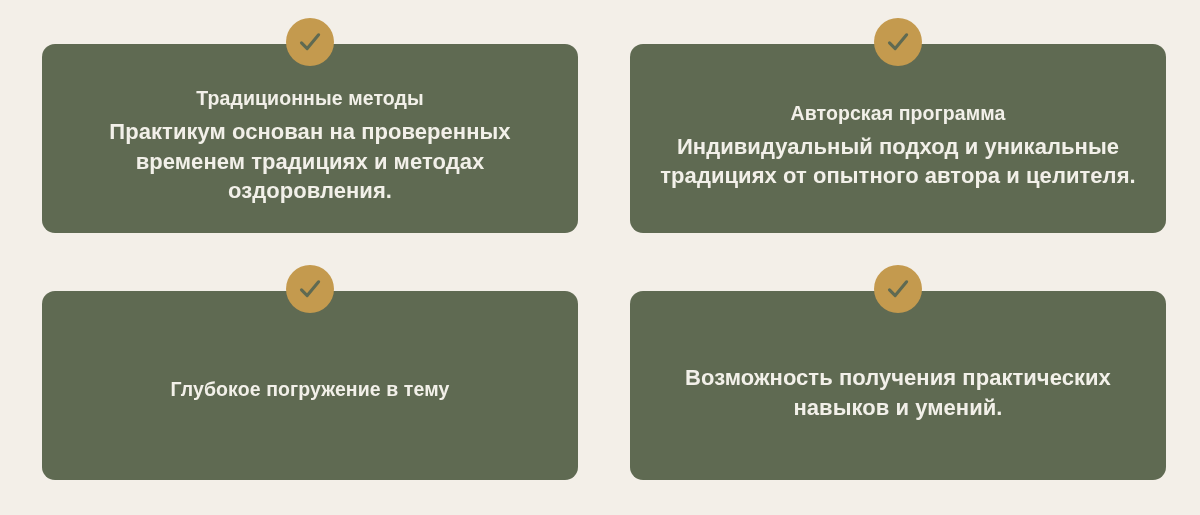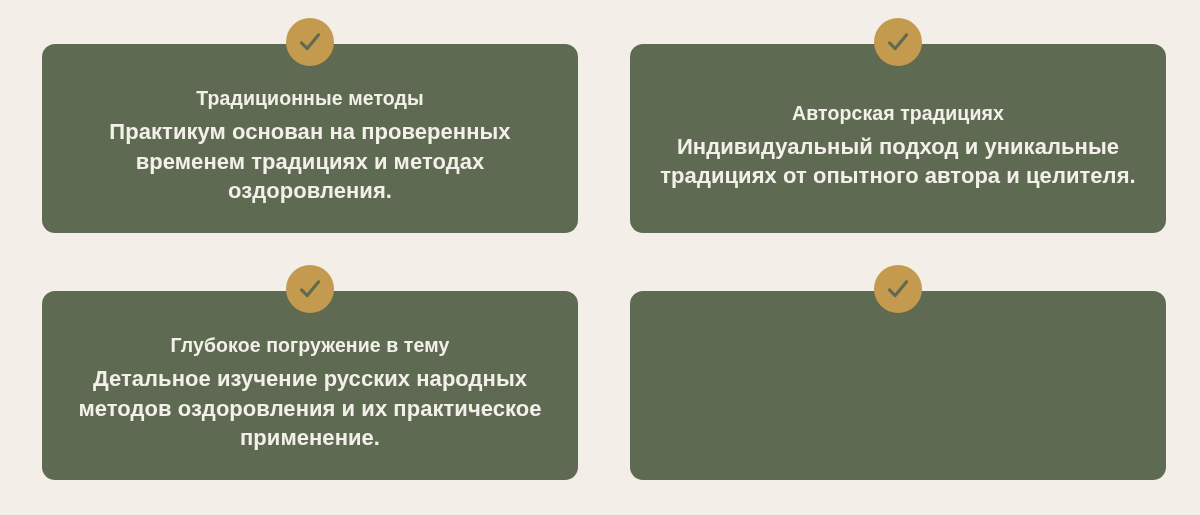--- a/index.html
+++ b/index.html
@@ -94,40 +94,40 @@
     </div>
 
     <div class="card">
       <div class="badge">
         <span>
           <svg viewBox="0 0 30 30" xmlns="http://www.w3.org/2000/svg">
             <path d="M6.5 15.8 L12.2 21.6 L23.6 7.8" fill="none" stroke="#5f6a52" stroke-width="3.1" stroke-linecap="round" stroke-linejoin="round"></path>
           </svg>
         </span>
       </div>
-      <h3 class="card-title">Авторская традициях</h3>
+      <h3 class="card-title">Авторская программа</h3>
       <p class="card-body">Индивидуальный подход и уникальные традициях от опытного автора и целителя.</p>
     </div>
 
     <div class="card">
       <div class="badge">
         <span>
           <svg viewBox="0 0 30 30" xmlns="http://www.w3.org/2000/svg">
             <path d="M6.5 15.8 L12.2 21.6 L23.6 7.8" fill="none" stroke="#5f6a52" stroke-width="3.1" stroke-linecap="round" stroke-linejoin="round"></path>
           </svg>
         </span>
       </div>
       <h3 class="card-title">Глубокое погружение в тему</h3>
-      <p class="card-body">Детальное изучение русских народных методов оздоровления и их практическое применение.</p>
     </div>
 
     <div class="card">
       <div class="badge">
         <span>
           <svg viewBox="0 0 30 30" xmlns="http://www.w3.org/2000/svg">
             <path d="M6.5 15.8 L12.2 21.6 L23.6 7.8" fill="none" stroke="#5f6a52" stroke-width="3.1" stroke-linecap="round" stroke-linejoin="round"></path>
           </svg>
         </span>
       </div>
+      <p class="card-body">Возможность получения практических навыков и умений.</p>
     </div>
 
   </div>
 </div>
 
 </body></html>

